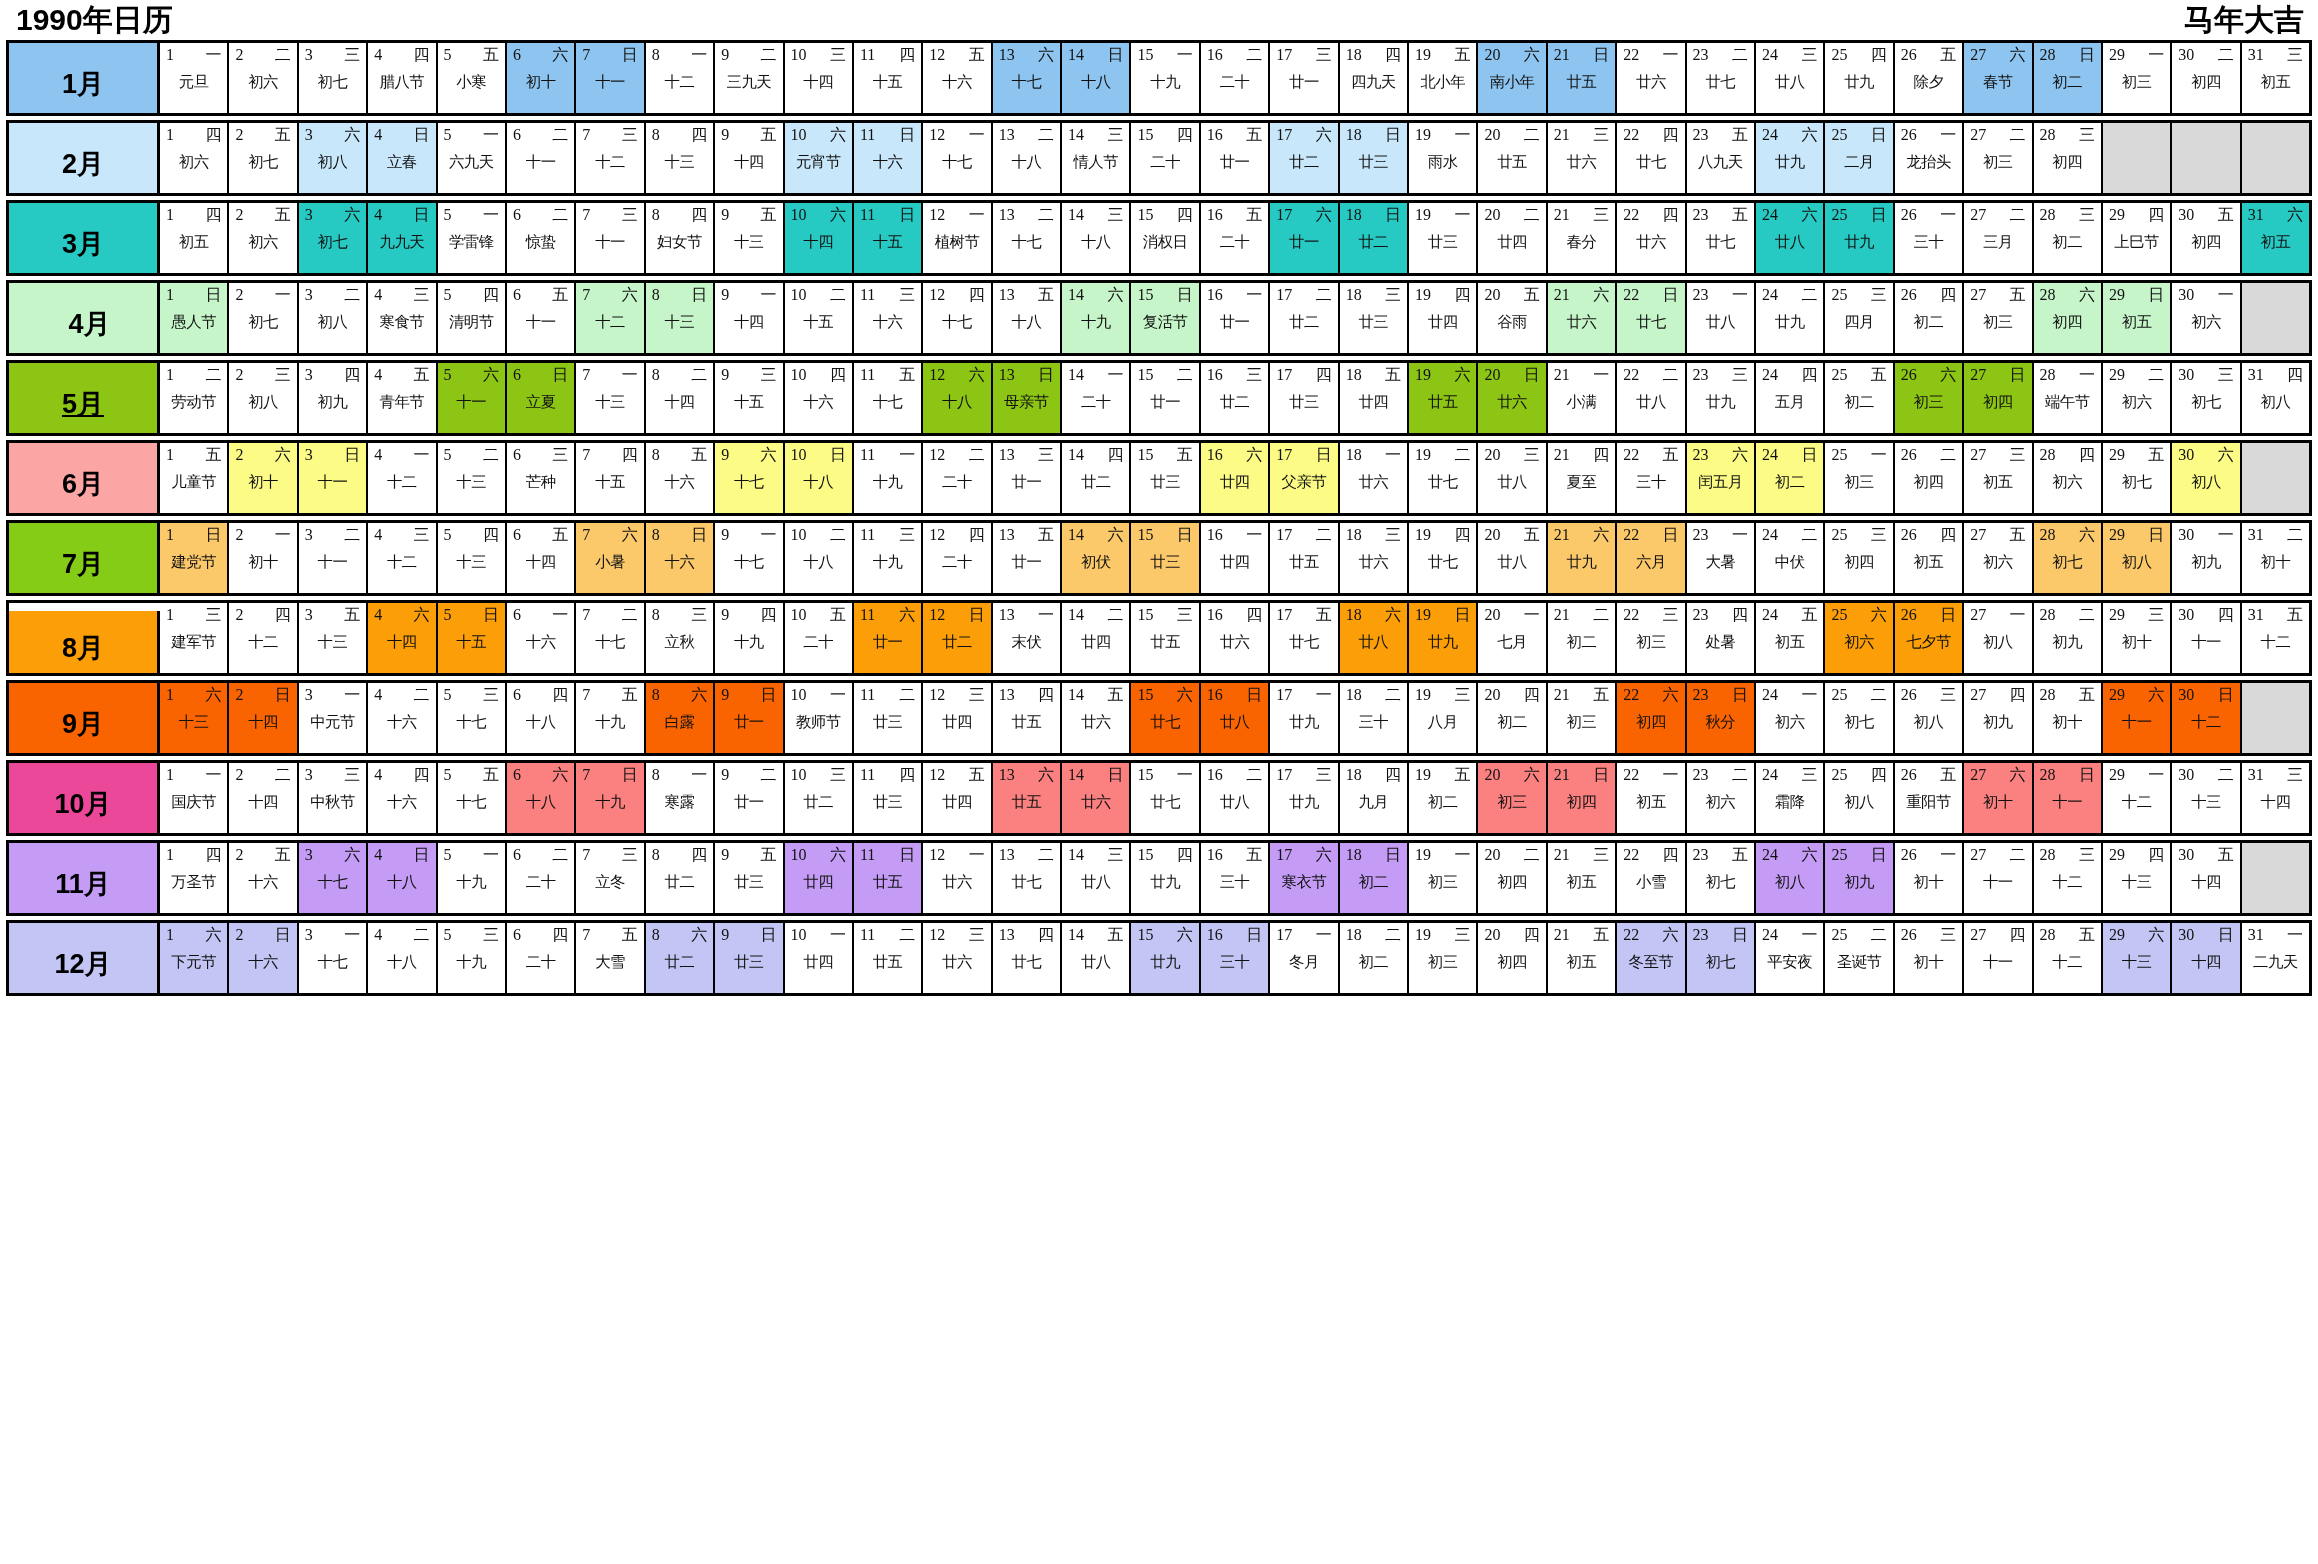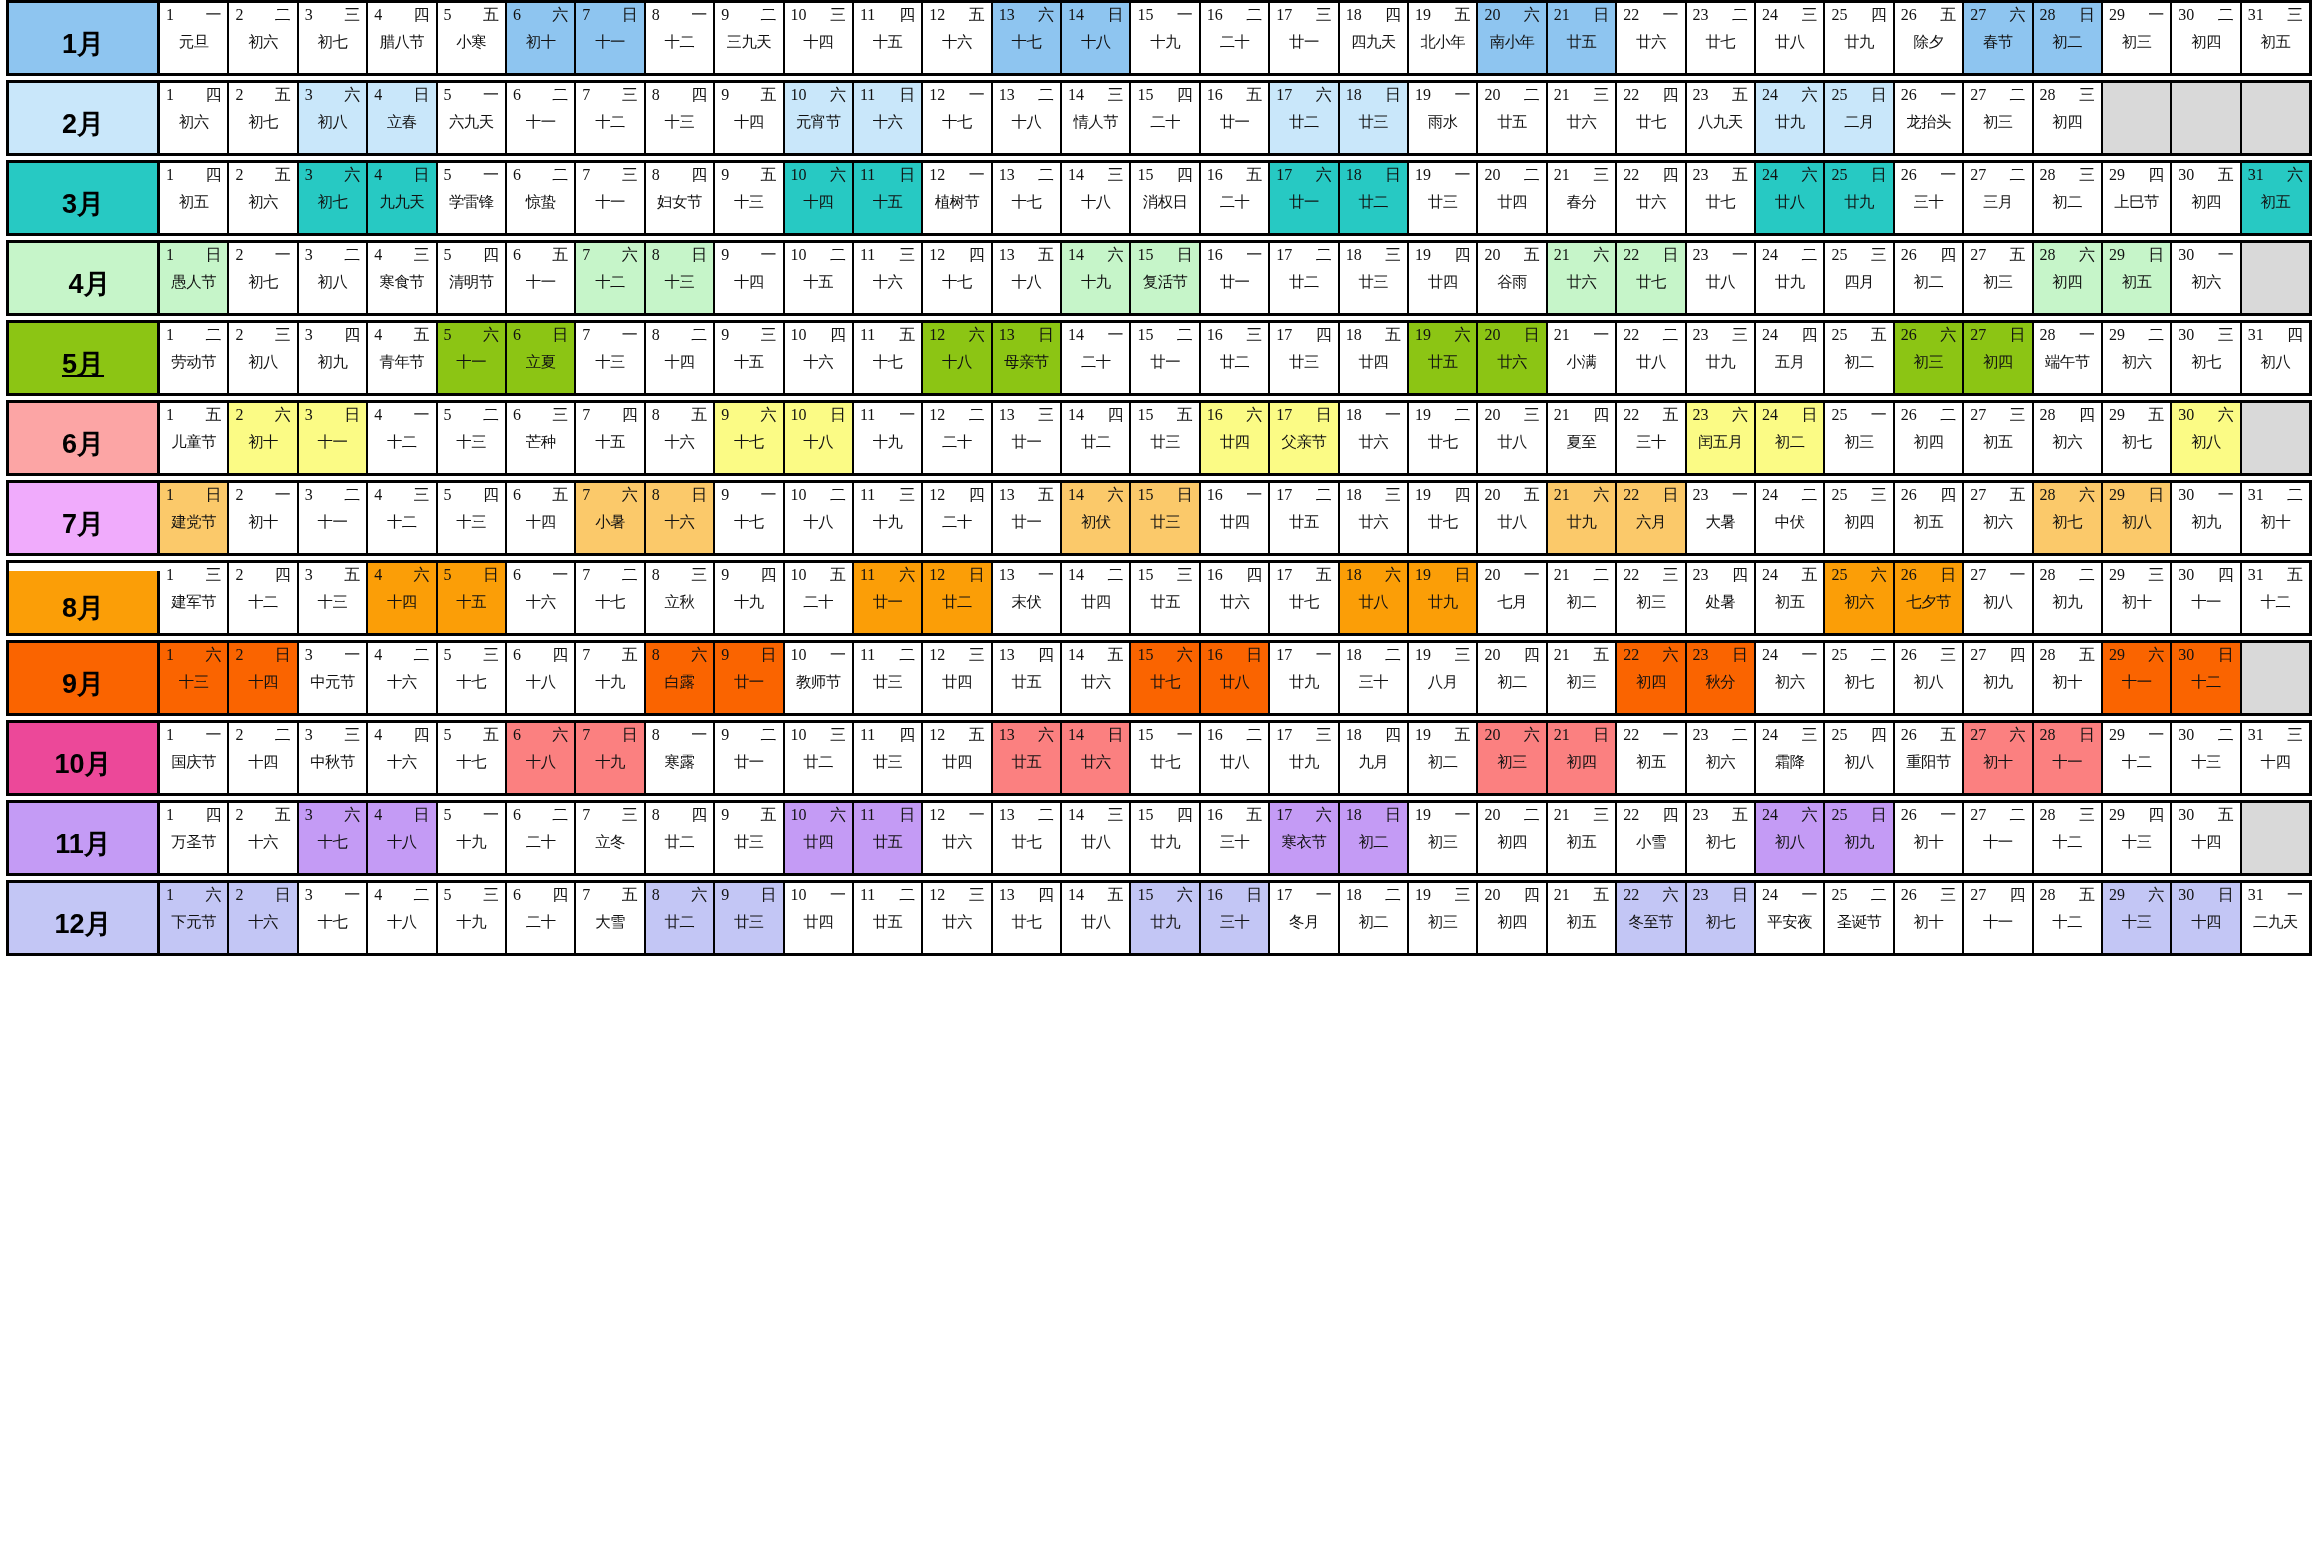--- a/index.html
+++ b/index.html
@@ -63,20 +63,24 @@
     line-height: 18px; margin-top: 9px;
     white-space: nowrap; overflow: hidden;
     letter-spacing: -0.5px;
   }
 </style>
 </head>
 <body>
 
 <div id="cal-root">
 
+  <div class="title-bar">
+    <div class="title-main">1990年日历</div>
+    <div class="title-right">马年大吉</div>
+  </div>
 
   <div class="months" id="months-container">
       <div class="month-row">
         <div class="month-label" style="background: rgb(142, 197, 240);">1月</div>
         <div class="days">
           <div class="day">
             <div class="day-top">
               <span class="day-num">1</span>
               <span class="day-wk">一</span>
             </div>
@@ -1368,21 +1372,21 @@
             <div class="day-top">
               <span class="day-num">30</span>
               <span class="day-wk">六</span>
             </div>
             <div class="day-lunar">初八</div>
           </div>
           <div class="day empty" style="background: rgb(217, 217, 217);"></div>
         </div>
       </div>
       <div class="month-row">
-        <div class="month-label" style="background: #f0abfc;">7月</div>
+        <div class="month-label" style="background: #84cc16;">7月</div>
         <div class="days">
           <div class="day" style="background: rgb(251, 201, 106);">
             <div class="day-top">
               <span class="day-num">1</span>
               <span class="day-wk">日</span>
             </div>
             <div class="day-lunar">建党节</div>
           </div>
           <div class="day">
             <div class="day-top">

